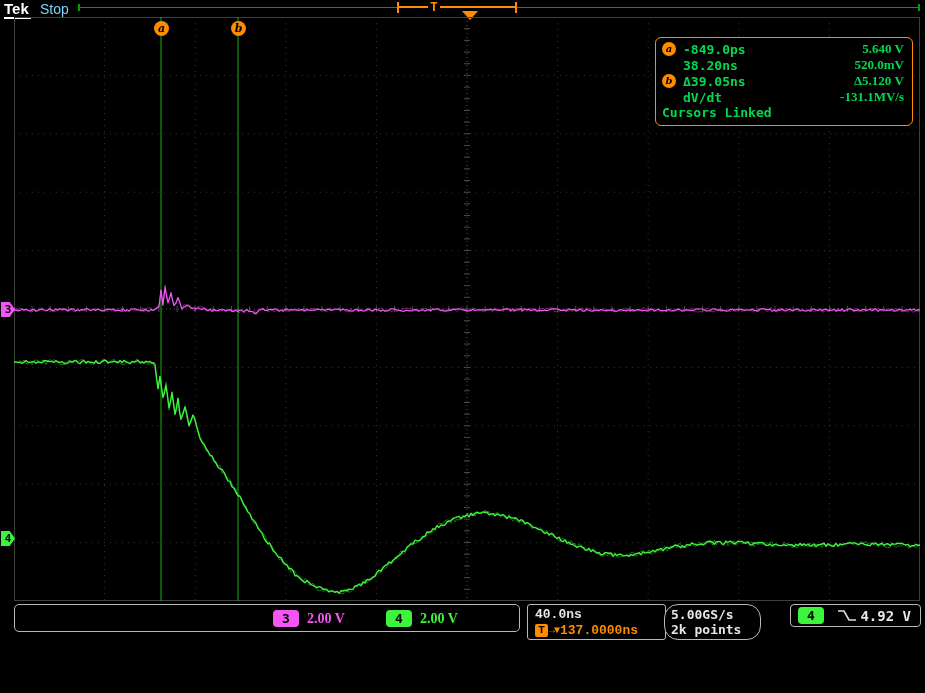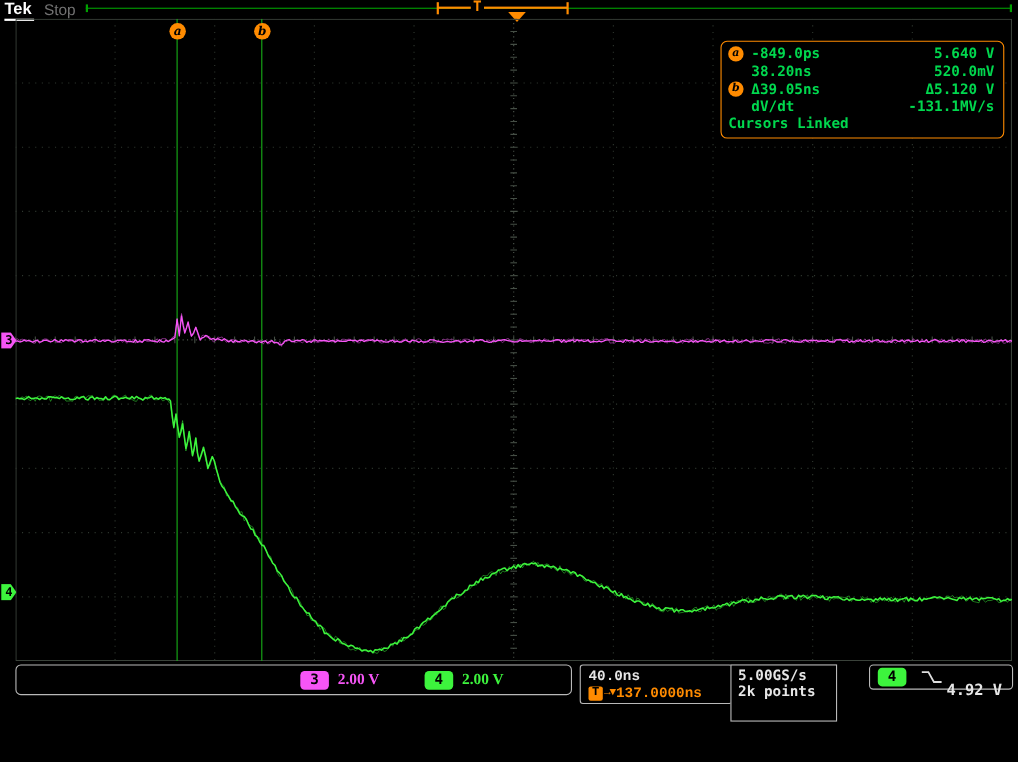--- a/index.html
+++ b/index.html
@@ -4,21 +4,21 @@
 <style>
   * { margin:0; padding:0; box-sizing:border-box; }
   html,body { background:#000; }
   .screen {
     position:relative; width:925px; height:693px; background:#000; overflow:hidden;
     font-family:"DejaVu Sans Mono", monospace; color:#e6e6e6;
   }
   
   .tek-logo { position:absolute; left:4px; top:0; color:#fff; font-family:"Liberation Sans",sans-serif;
               font-weight:bold; font-size:15px; border-bottom:2px solid #fff; padding:0 2px 0 0; }
-  .acq-status { position:absolute; left:40px; top:1px; color:#737373; font-family:"Liberation Sans",sans-serif; font-size:14px; }
+  .acq-status { position:absolute; left:40px; top:1px; color:#7dd3fc; font-family:"Liberation Sans",sans-serif; font-size:14px; }
   .record-line { position:absolute; left:78px; top:7px; width:842px; height:1px; background:#00a000; }
   .record-tick { position:absolute; top:4px; width:2px; height:7px; background:#00a000; }
   .win-line { position:absolute; left:398px; top:6px; width:118px; height:2px; background:#ff8b00; }
   .win-tick { position:absolute; top:2px; width:2px; height:11px; background:#ff8b00; }
   .win-t { position:absolute; left:428px; top:-1px; color:#ff8b00; font-weight:bold; font-size:13px; background:#000; padding:0 2px; }
   .trig-pos-marker { position:absolute; left:462px; top:11px; width:0; height:0;
                      border-left:8px solid transparent; border-right:8px solid transparent; border-top:9px solid #ff8b00; }
   
   .graticule { position:absolute; left:14px; top:17px; width:906px; height:584px; }
   .cursor-badge { position:absolute; width:15px; height:15px; border-radius:50%; background:#ff8b00; color:#000;
@@ -27,43 +27,43 @@
   .ch-marker { position:absolute; left:1px; width:14px; height:15px; color:#000; font-weight:bold; font-size:11px;
                text-align:center; line-height:15px; clip-path:polygon(0 0,62% 0,100% 50%,62% 100%,0 100%); z-index:4; }
   
   .readout { position:absolute; left:655px; top:37px; width:258px; height:89px; background:#000;
              border:1px solid #ff8b00; border-radius:6px; padding:3px 8px 0 6px;
              font-size:13px; font-weight:bold; color:#00d84e; z-index:6; }
   .r-row { display:flex; align-items:center; height:16px; }
   .r-badge { flex:0 0 14px; height:14px; border-radius:50%; background:#ff8b00; color:#000; font-size:10px;
              line-height:14px; text-align:center; margin-right:7px; font-family:"DejaVu Serif",serif; font-style:italic; }
   .r-badge.hidden { visibility:hidden; }
-  .r-right { margin-left:auto; }
+  .r-right { margin-left:auto;font-family:Liberation Serif, serif; }
   .r-footer { height:16px; line-height:16px; }
   
   .sbox { position:absolute; background:#000; border:1px solid #b9b9b9; font-size:13px; font-weight:bold; }
   .channels-box { left:14px; top:604px; width:506px; height:28px; border-radius:5px; }
   .badge { position:absolute; width:26px; height:17px; border-radius:4px; color:#000; text-align:center;
            line-height:17px; font-size:13px; font-weight:bold; }
   .channels-box .badge { top:5px; }
   .scale-text { position:absolute; top:5px; font-size:14px; line-height:17px;font-family:Liberation Serif, serif; }
   .c-ch3 { color:#f655f6; } .c-ch4 { color:#3df43d; } .c-orange { color:#ff8b00; } .c-white { color:#e6e6e6; }
   .bg-ch3 { background:#f655f6; } .bg-ch4 { background:#3df43d; }
   .hbox { left:527px; top:604px; width:139px; height:36px; border-radius:3px; padding:2px 0 0 7px;font-family:Liberation Mono, monospace; }
   .tb-line { height:15px; line-height:15px; }
   .tp-line { height:16px; display:flex; align-items:center; }
   .t-badge { display:inline-block; width:13px; height:13px; background:#ff8b00; color:#000; font-size:11px;
              line-height:13px; text-align:center; border-radius:2px; margin-right:1px; }
   .t-arrow { font-size:10px; letter-spacing:-1px; margin-right:1px; }
-  .acq-box { left:664px; top:604px; width:97px; height:52px; border-radius:0; padding:2px 0 0 6px; }
+  .acq-box { left:664px; top:604px; width:97px; height:36px; border-radius:14px; padding:2px 0 0 6px; }
   .acq-box div { height:15px; line-height:15px; }
   .trig-box { left:790px; top:604px; width:131px; height:23px; border-radius:4px; }
   .trig-box .badge { left:7px; top:2px; }
   .edge-icon { position:absolute; left:46px; top:4px; }
-  .trig-level { position:absolute; right:9px; top:15px; font-size:14px; line-height:16px; }
+  .trig-level { position:absolute; right:9px; top:3px; font-size:14px; line-height:16px; }
   .datetime-box { position:absolute; left:816px; top:656px; width:106px; height:36px; background:#000;
                   border:1px solid #b9b9b9; font-size:13px; font-weight:bold; text-align:center; padding-top:2px; }
   .datetime-box div { height:16px; line-height:16px; }
 </style>
 </head>
 <body>
 
 <div class="screen">
 
   <span class="tek-logo">Tek</span>

